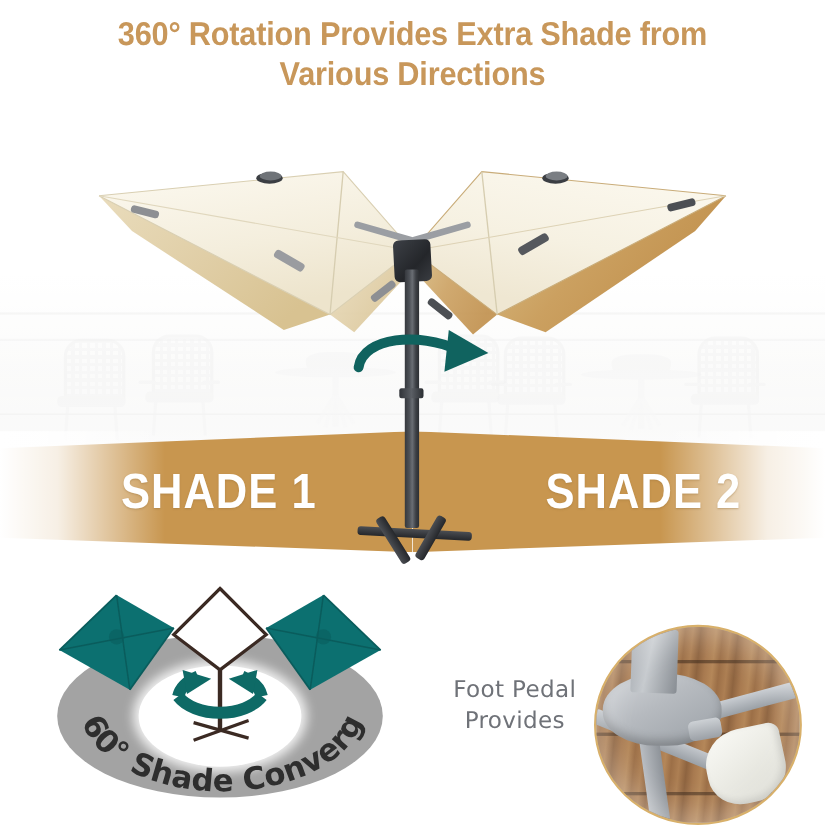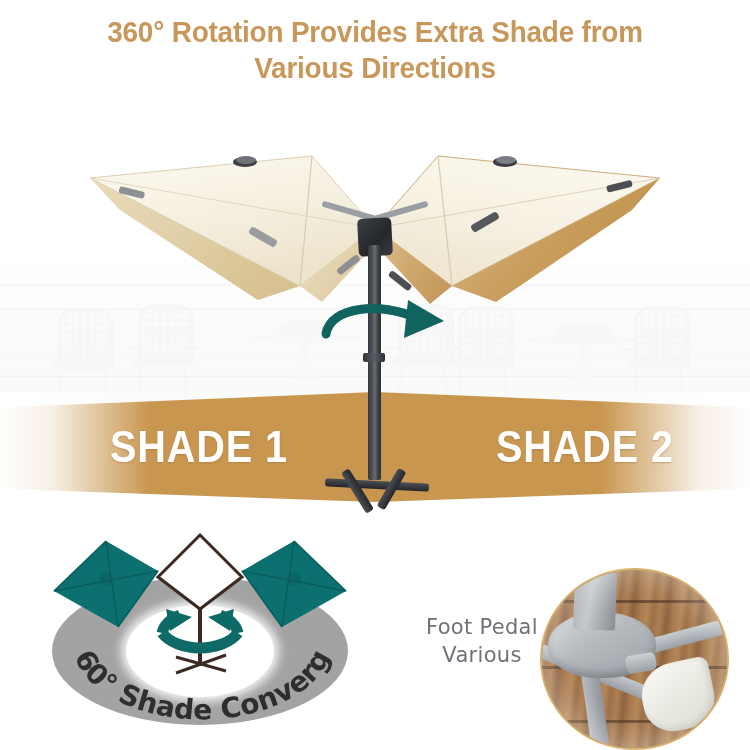--- a/index.html
+++ b/index.html
@@ -146,21 +146,21 @@
     background:#A3A3A3;border-radius:50%;
   }
   .badge-inner{
     position:absolute;left:96px;top:100px;width:148px;height:92px;
     background:#ffffff;border-radius:50%;
     box-shadow:0 0 10px 5px rgba(255,255,255,.85);
   }
 
   
   .pedal-label{
-    position:absolute;left:392px;top:613px;width:180px;
+    position:absolute;left:378px;top:613px;width:180px;
     text-align:center;color:#6f7278;
     font-family:"DejaVu Sans","Liberation Sans",sans-serif;
     font-size:21px;line-height:28px;font-weight:400;
     letter-spacing:.3px;user-select:none;
   }
   .pedal-photo{
     position:absolute;left:540px;top:568px;width:185px;height:178px;
     border-radius:50%;overflow:hidden;
     border:2px solid #D8B06A;
     background:#cfcfcf;
@@ -419,21 +419,21 @@
         <path id="arcPath" d="M44,150 A130,78 0 0 0 300,150"></path>
       </defs>
       <text font-family="DejaVu Sans, Liberation Sans, sans-serif" font-size="28" font-weight="600" fill="#2E2E2E">
         <textPath href="#arcPath" startOffset="50%" text-anchor="middle">360° Shade  Converge</textPath>
       </text>
     </svg>
   </div>
 
   <div class="pedal-label">
     <div>Foot Pedal</div>
-    <div>Various</div>
+    <div>Provides</div>
   </div>
 
   <div class="pedal-photo">
     <div class="pp-wood"></div>
     <div class="pp-plank" style="top:30px;"></div>
     <div class="pp-plank" style="top:96px;"></div>
     <div class="pp-plank" style="top:150px;"></div>
     <div class="pp-legB"></div>
     <div class="pp-legA"></div>
     <div class="pp-legC"></div>

